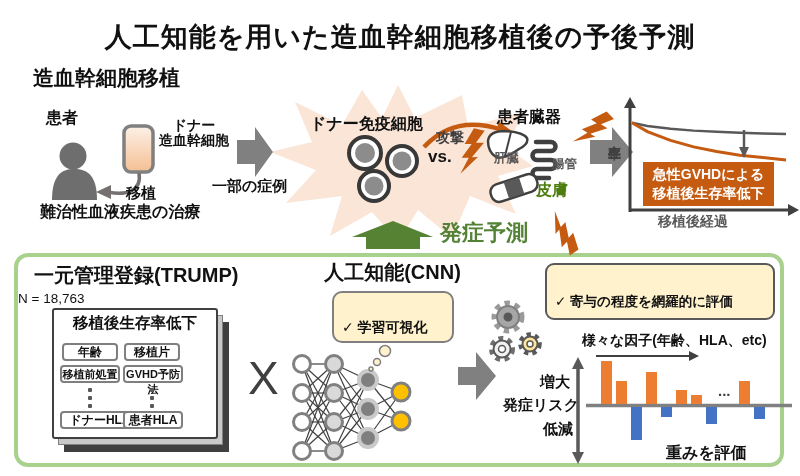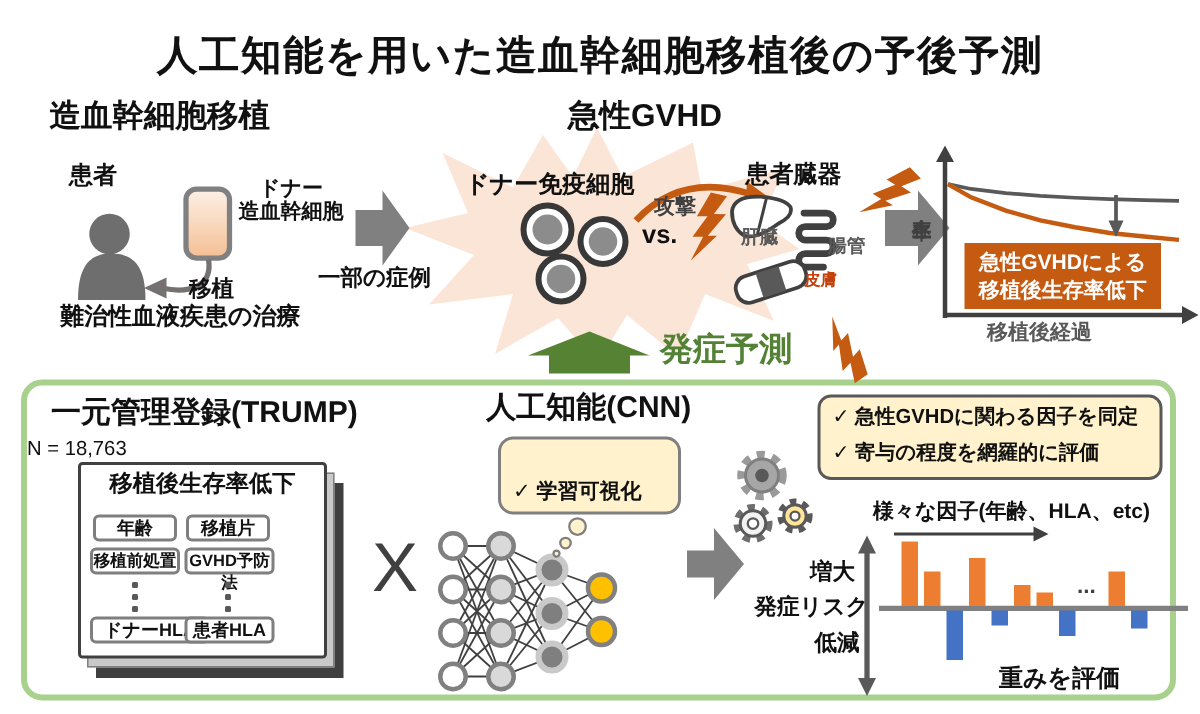--- a/index.html
+++ b/index.html
@@ -210,36 +210,35 @@
       <div class="bar" style="left: 676px; width: 10.5px; height: 14px; background: rgb(237, 125, 49); top: 390px;"></div>
       <div class="bar" style="left: 691px; width: 10.5px; height: 9px; background: rgb(237, 125, 49); top: 395px;"></div>
       <div class="bar" style="left: 706px; width: 10.5px; height: 17px; background: rgb(68, 114, 196); top: 407px;"></div>
       <div class="bar" style="left: 739px; width: 10.5px; height: 23px; background: rgb(237, 125, 49); top: 381px;"></div>
       <div class="bar" style="left: 754px; width: 10.5px; height: 12px; background: rgb(68, 114, 196); top: 407px;"></div>
     </div>
 
   <div class="t" style="left:0;right:0;top:22px;text-align:center;font-size:27px;letter-spacing:1px;">人工知能を用いた造血幹細胞移植後の予後予測</div>
 
   <div class="t" style="left:33px;top:66px;font-size:21px;">造血幹細胞移植</div>
-  <div class="t" style="left:340px;top:66px;width:180px;text-align:center;font-size:21px;">急性GVHD</div>
 
   <div class="t" style="left:46px;top:109px;font-size:16px;">患者</div>
   <div class="t" style="left:158px;top:117px;width:72px;text-align:center;font-size:14px;">ドナー</div>
   <div class="t" style="left:155px;top:132px;width:78px;text-align:center;font-size:14px;">造血幹細胞</div>
   <div class="t" style="left:126px;top:184px;font-size:15px;">移植</div>
   <div class="t" style="left:40px;top:203px;font-size:16px;">難治性血液疾患の治療</div>
   <div class="t" style="left:212px;top:177px;font-size:15px;">一部の症例</div>
 
   <div class="t" style="left:310px;top:115px;font-size:16px;">ドナー免疫細胞</div>
   <div class="t" style="left:436px;top:129px;font-size:14px;color:#404040;">攻撃</div>
   <div class="t" style="left:428px;top:147px;font-size:17px;">vs.</div>
   <div class="t" style="left:497px;top:108px;font-size:16px;">患者臓器</div>
   <div class="t" style="left:494px;top:151px;font-size:12.5px;color:#595959;">肝臓</div>
   <div class="t" style="left:552px;top:157px;font-size:12.5px;color:#595959;">腸管</div>
-  <div class="t" style="left:536px;top:181px;font-size:11px;color:#c2410c;">皮膚</div>
+  <div class="t" style="left:536px;top:181px;font-size:16px;color:#4d7c0f;">皮膚</div>
 
   <div class="t" style="left:606px;top:136px;font-size:13px;color:#404040;writing-mode:vertical-rl;">生存率</div>
   <div class="t" style="left:658px;top:213px;font-size:14px;color:#595959;">移植後経過</div>
   <div class="t" style="left:643px;top:166px;width:131px;text-align:center;font-size:14px;color:#fff;">急性GVHDによる</div>
   <div class="t" style="left:643px;top:185px;width:131px;text-align:center;font-size:14px;color:#fff;">移植後生存率低下</div>
 
   <div class="t" style="left:440px;top:220px;font-size:22px;color:#538135;">発症予測</div>
 
   <div class="t" style="left:34px;top:264px;font-size:20px;">一元管理登録(TRUMP)</div>
   <div class="t" style="left:18px;top:291px;font-size:13.5px;font-weight:normal;">N = 18,763</div>
@@ -260,21 +259,20 @@
       <span class="dot"></span>
     </div>
   <div class="chip" style="left:60px;top:411px;width:80px;height:18px;">ドナーHLA</div>
   <div class="chip" style="left:123px;top:411px;width:60px;height:18px;">患者HLA</div>
 
   <div class="t" style="left:248px;top:352px;font-size:46px;font-weight:500;color:#404040;">X</div>
 
   <div class="t" style="left:320px;top:261px;width:145px;text-align:center;font-size:20px;">人工知能(CNN)</div>
   <div class="t" style="left:342px;top:319px;font-size:14px;">✓ 学習可視化</div>
 
-  <div class="t" style="left:555px;top:270px;font-size:13.5px;">✓ 急性GVHDに関わる因子を同定</div>
   <div class="t" style="left:555px;top:294px;font-size:13.5px;">✓ 寄与の程度を網羅的に評価</div>
 
   <div class="t" style="left:582px;top:332px;font-size:14px;">様々な因子(年齢、HLA、etc)</div>
   <div class="t" style="left:540px;top:373px;font-size:15px;">増大</div>
   <div class="t" style="left:503px;top:396px;font-size:15px;">発症リスク</div>
   <div class="t" style="left:543px;top:420px;font-size:15px;">低減</div>
   <div class="t" style="left:718px;top:382px;font-size:15px;color:#404040;">...</div>
   <div class="t" style="left:666px;top:444px;font-size:16px;">重みを評価</div>
 
 </div>

